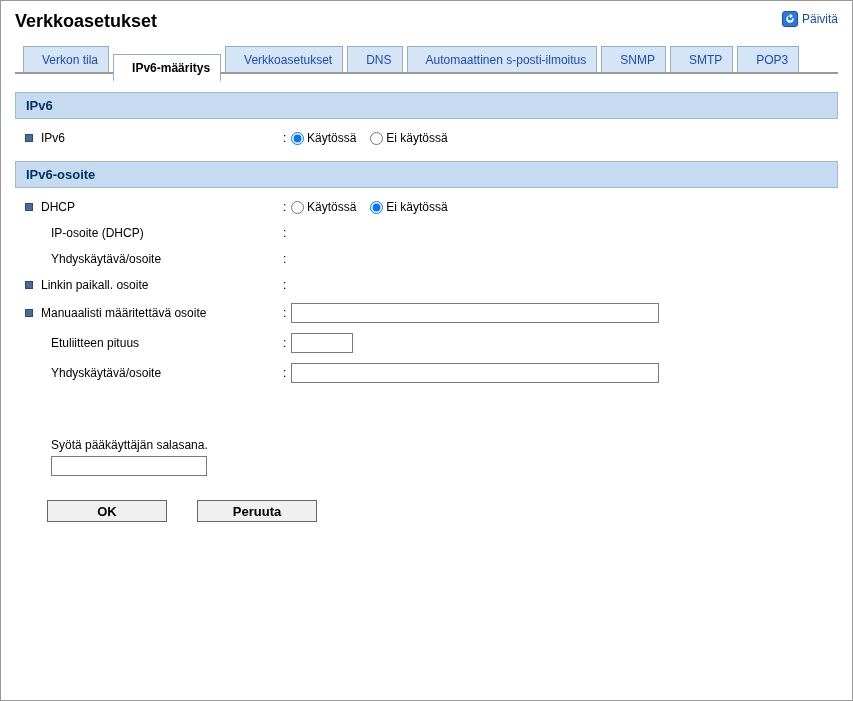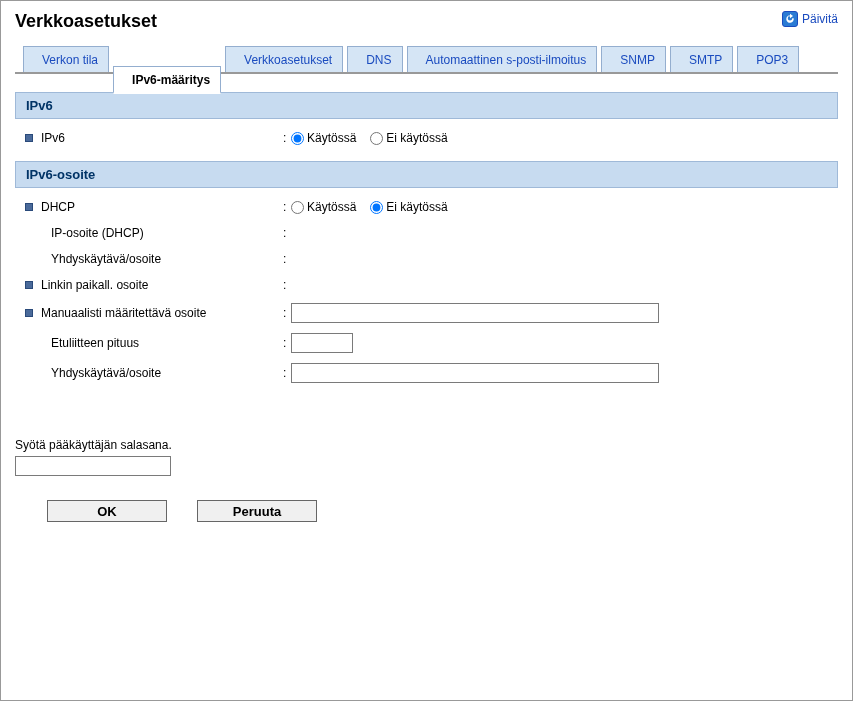--- a/index.html
+++ b/index.html
@@ -57,21 +57,21 @@
     padding: 6px 10px 5px 18px;
     color: #1a4bbf;
     cursor: pointer;
     font-size: 12px;
   }
   .tab.active {
     background: #fff;
     color: #000;
     font-weight: bold;
     position: relative;
-    top: 20px;
+    top: 8px;
     border-bottom: 2px solid #fff;
     margin-bottom: -2px;
   }
   .section-header {
     background: #c7dbf0;
     border: 1px solid #9fb9d8;
     padding: 5px 10px;
     font-weight: bold;
     color: #003366;
     font-size: 13px;
@@ -104,21 +104,21 @@
   .radio-group { display: flex; align-items: center; margin-right: 4px; }
   input[type="radio"] { margin: 0 3px 0 0; }
   input[type="text"], input[type="password"] {
     border: 1px solid #7a7a7a;
     height: 20px;
     padding: 1px 3px;
     font-size: 12px;
   }
   .input-long { width: 368px; }
   .input-short { width: 62px; }
-  .password-row { margin-top: 40px; }
+  .password-row { margin-top: 40px; margin-left: 36px; }
   .password-input { width: 156px; margin-top: 4px; }
   .button-row { margin-top: 24px; display: flex; gap: 30px; padding-left: 32px; }
   .btn {
     width: 120px;
     height: 22px;
     background: #f0f0f0;
     border: 1px solid #666;
     font-size: 13px;
     font-weight: bold;
     cursor: pointer;

